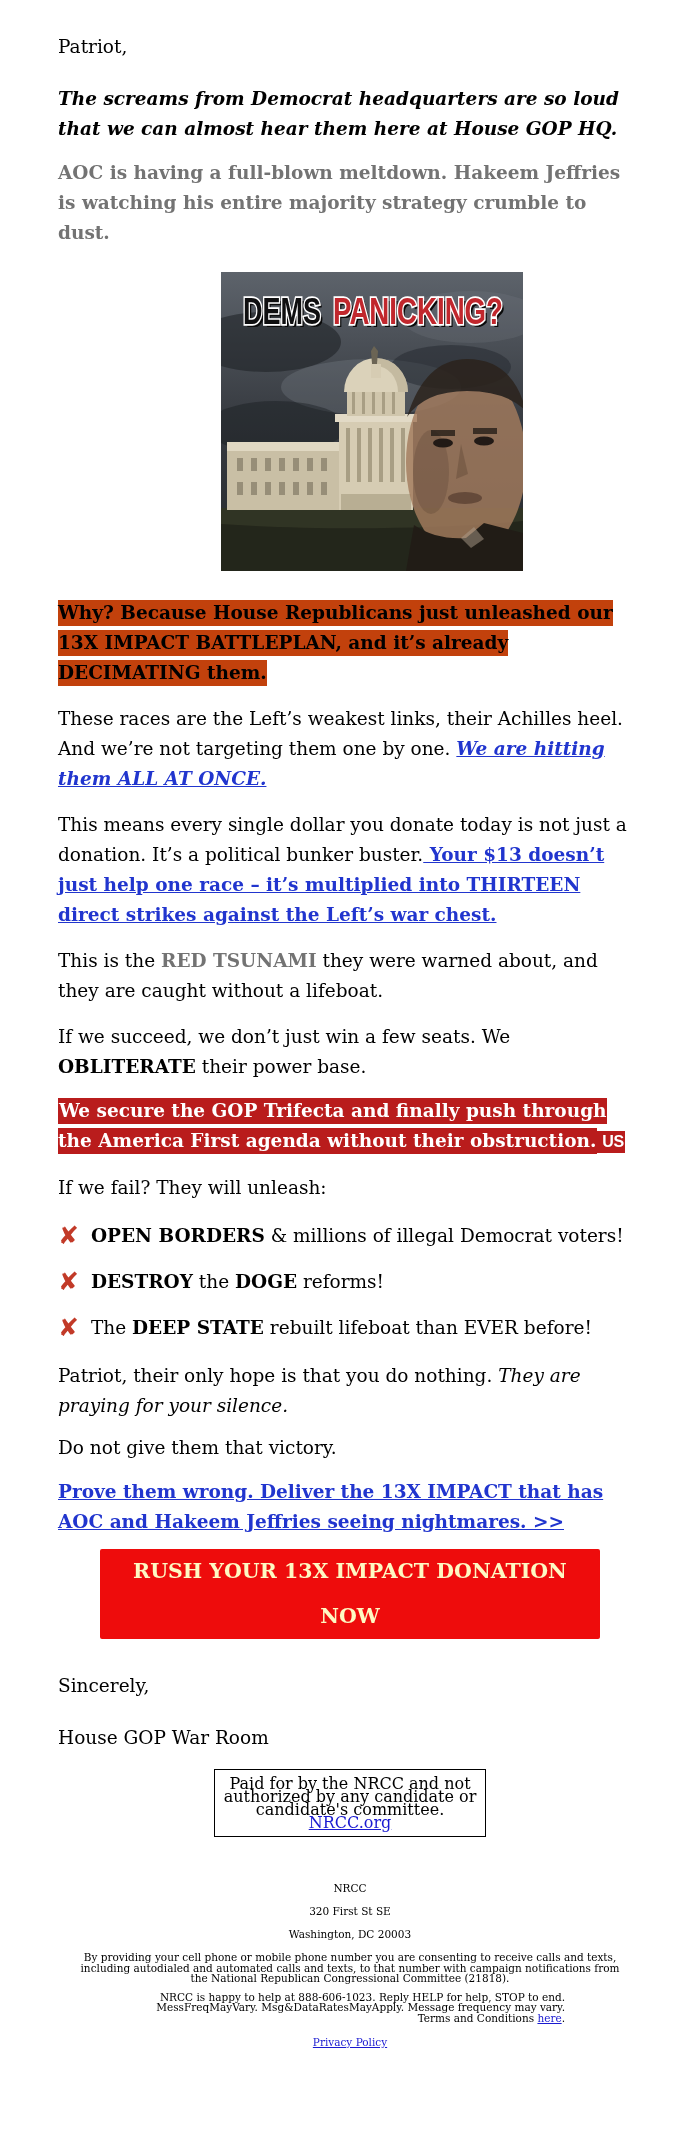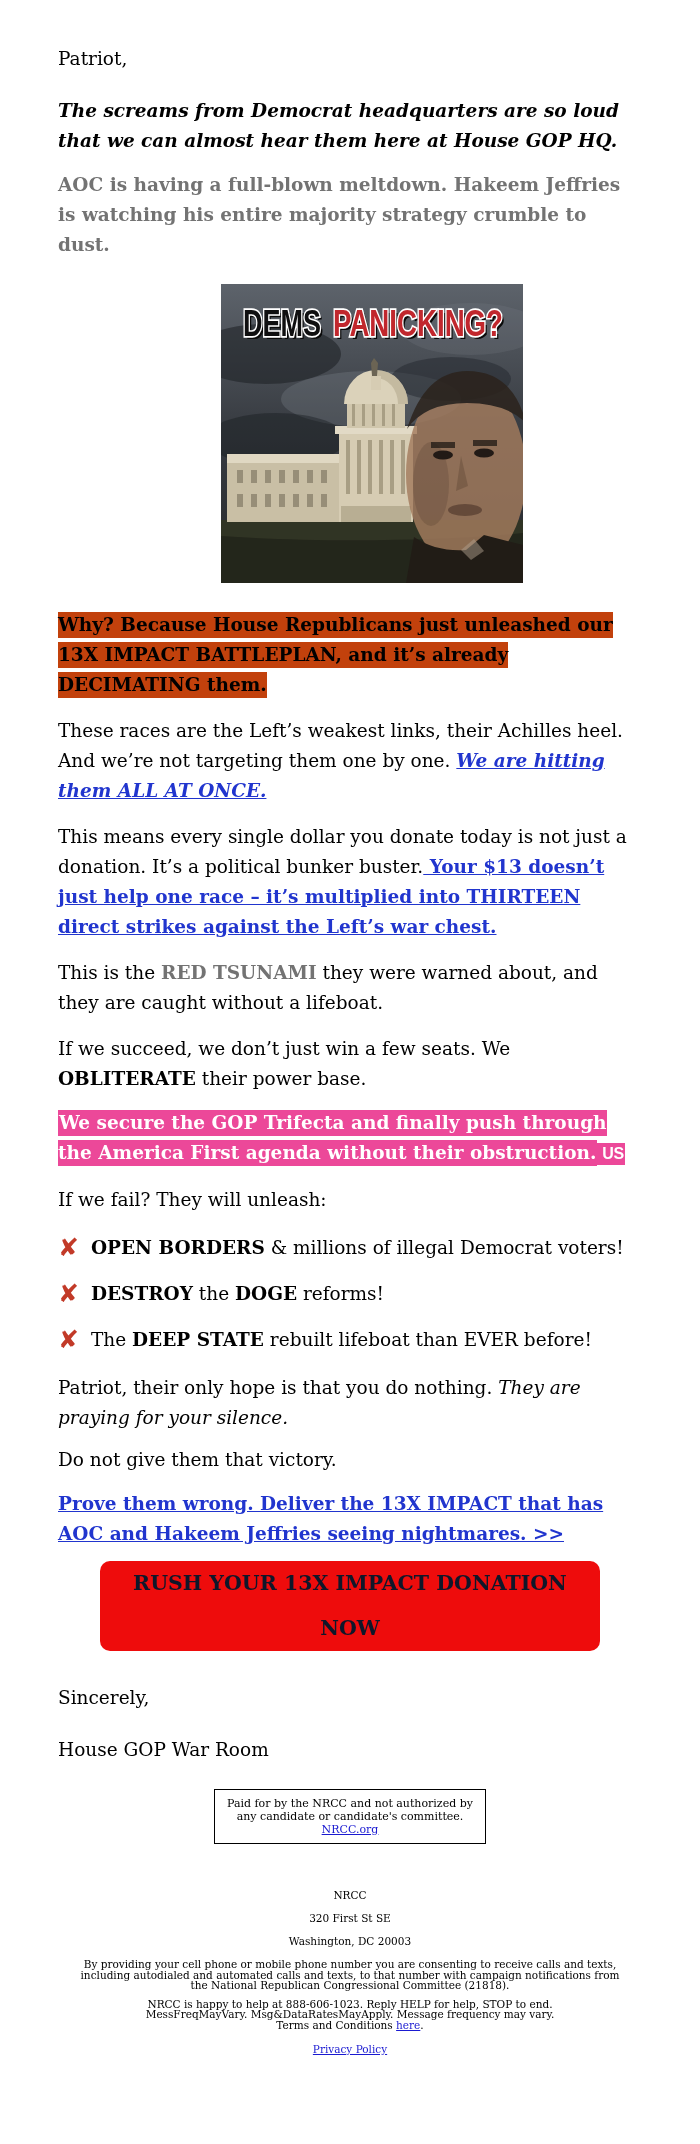--- a/index.html
+++ b/index.html
@@ -1,47 +1,47 @@
 <!DOCTYPE html>
 <html><head>
 <meta charset="utf-8">
 <style>
   html,body{background:#ffffff;}
   body{
     width:700px; min-height:2144px; margin:0;
     font-family:"DejaVu Serif","Liberation Serif",serif;
     font-size:18.5px; color:#000;
   }
-  .content{padding:44px 58px 0;}
+  .content{padding:32px 58px 0;}
   p.line{margin:0; line-height:30px;}
   .b{font-weight:700;}
   .i{font-style:italic;}
   .red{color:#737373;}
   .hl-y{background:#c2410c; padding:2px 0 3px;}
-  .hl-b{background:#ec4899; color:#ffffff; padding:2px 1px 3px;}
+  .hl-b{background:#b91c1c; color:#ffffff; padding:2px 1px 3px;}
   .us-suffix{font-family:"Liberation Sans","DejaVu Sans",sans-serif; font-size:16px; letter-spacing:-0.5px; font-weight:700;}
   a.biglink{color:#2135ce; font-weight:700; text-decoration:underline; cursor:pointer;}
   .x-mark{color:#c23a28; font-size:25px; font-weight:700; font-family:"DejaVu Sans","Liberation Sans",sans-serif; margin-right:12px; vertical-align:-2px;}
   .hero{width:258px; margin:24px auto 0;}
   .hero svg{display:block;}
   .donate{
     display:block; width:500px; margin:12px auto 0;
-    background:#ee0c0c; color:#0f172a; text-align:center;
+    background:#ee0c0c; color:#fef9c3; text-align:center;
     font-weight:700; font-size:20.5px; line-height:45px;
-    border-radius:10px; text-decoration:none; cursor:pointer;
+    border-radius:2px; text-decoration:none; cursor:pointer;
   }
   .footer{text-align:center;}
   .paid-box{
-    width:254px; margin:24px auto 0; border:1px solid #000;
-    padding:7px 8px; text-align:center; font-size:11px; line-height:13px;
+    width:254px; margin:16px auto 0; border:1px solid #000;
+    padding:7px 8px; text-align:center; font-size:16px; line-height:13px;
   }
   .small{font-size:10.5px; text-align:center; margin:12px;}
   .addr{line-height:11px; margin-top:46px;}
   .legal{line-height:10.5px; width:544px; margin:9px auto 0;}
-  .help{line-height:10.5px; width:430px; margin:8px auto 0;}
+  .help{line-height:10.5px; width:430px; margin:8px auto 0;text-align:right;}
   .privacy{margin-top:14px; line-height:11px;}
   a.smlink{color:#1a1ad1; text-decoration:underline; cursor:pointer;}
 </style>
 </head>
 <body>
 
 <div class="content">
 
   <p class="line">Patriot,</p>
 

